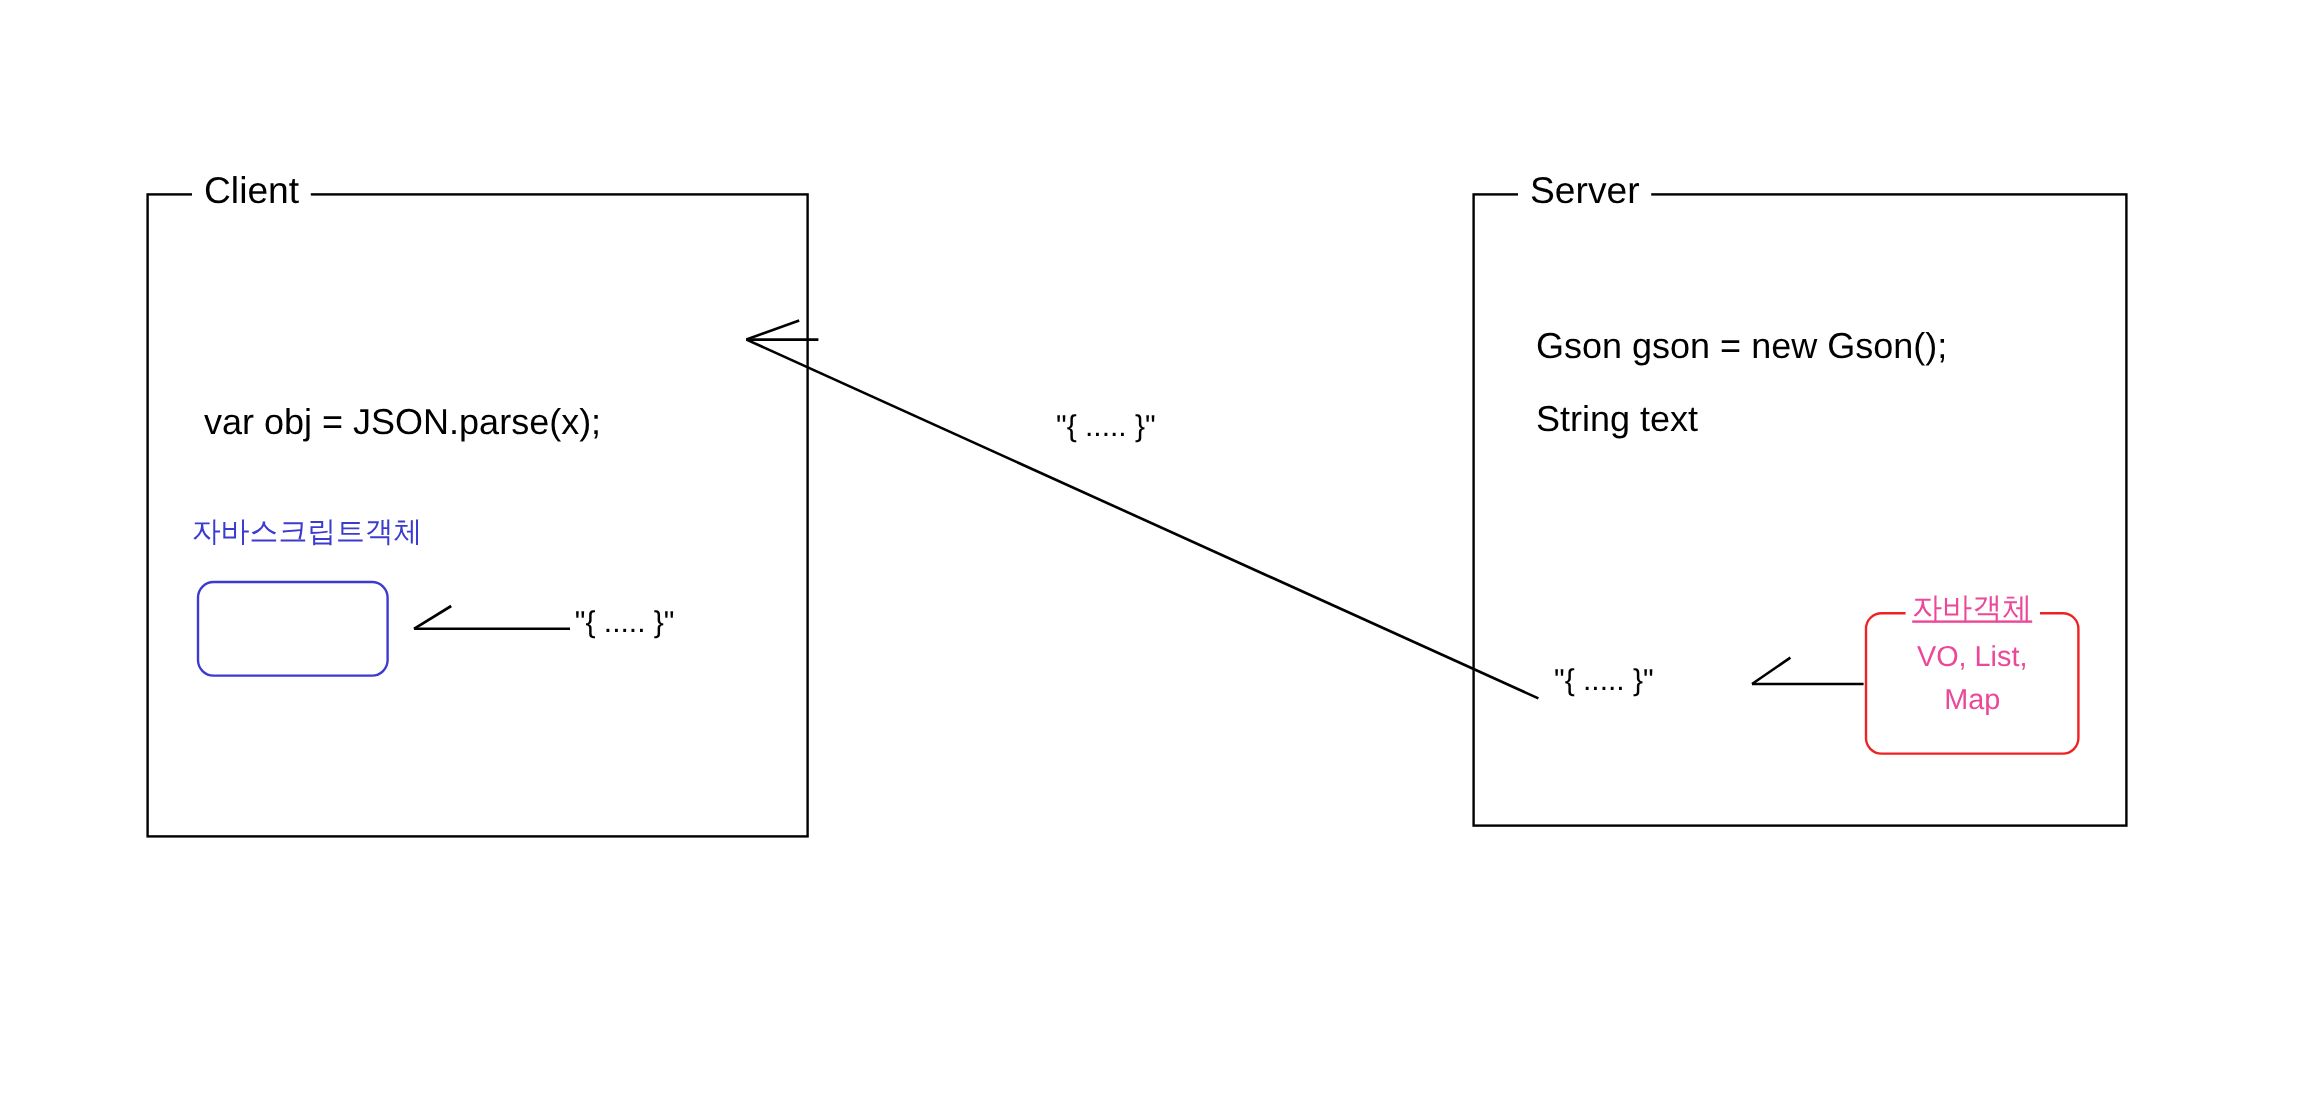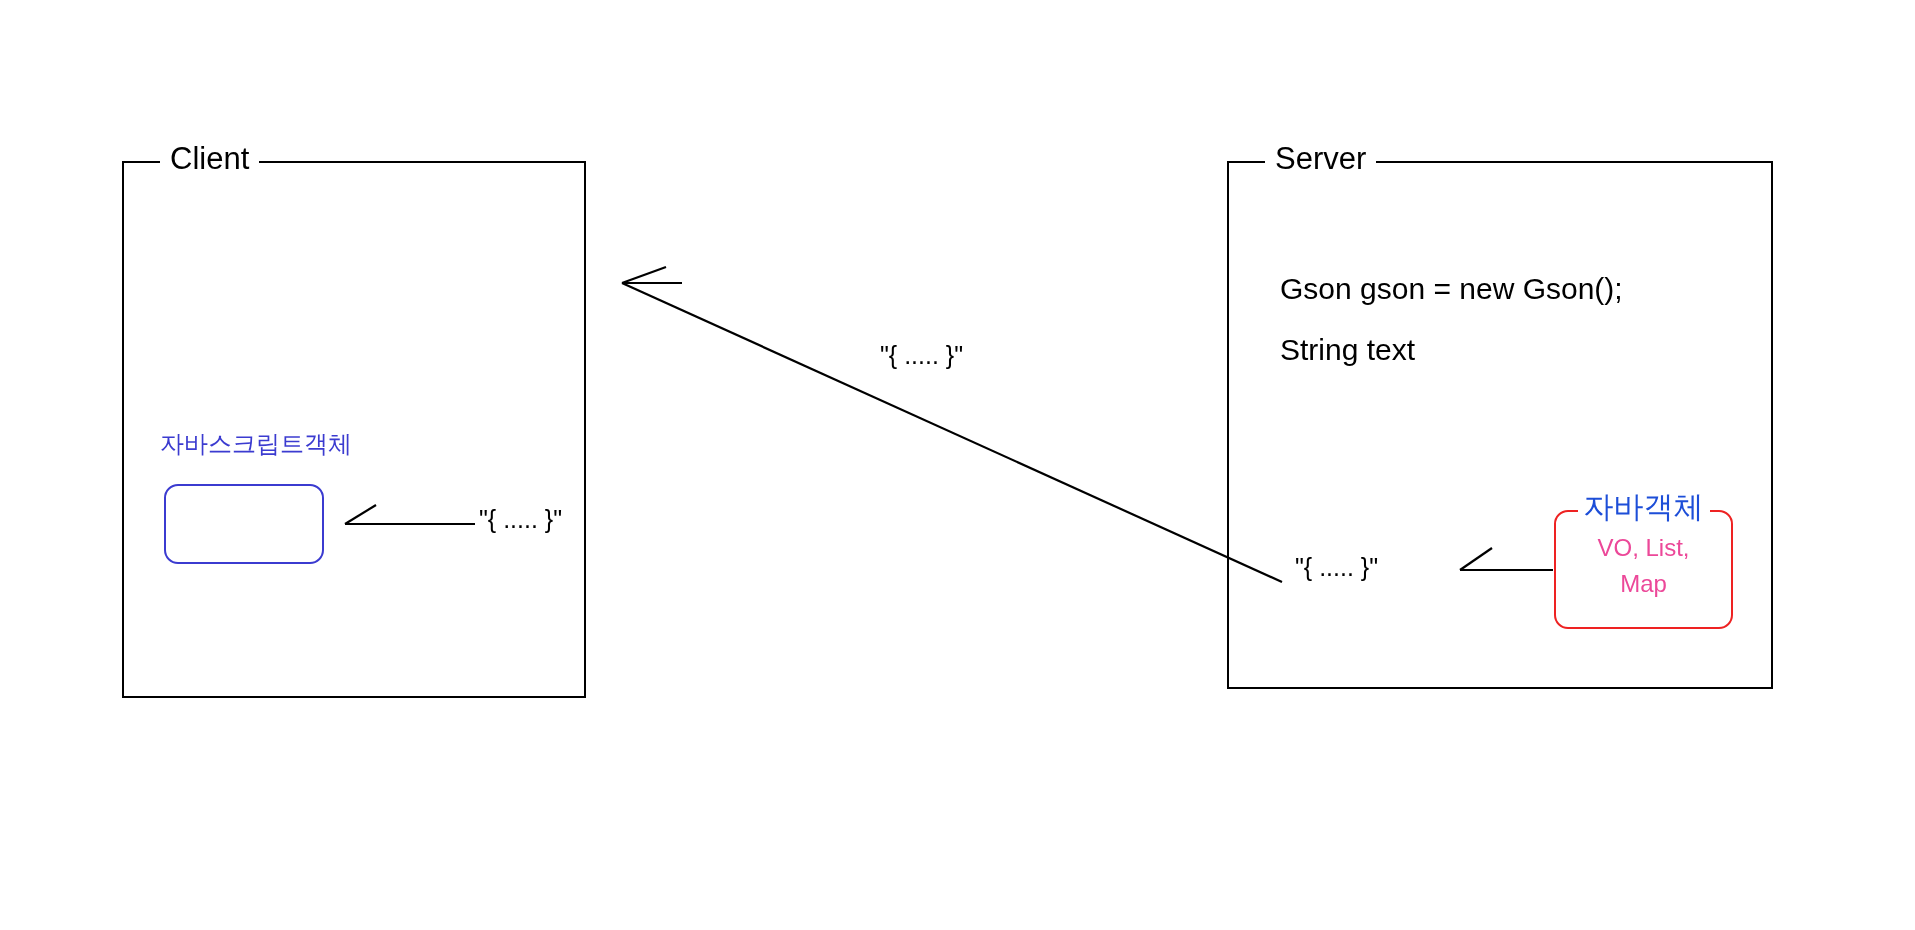--- a/index.html
+++ b/index.html
@@ -32,21 +32,21 @@
     top: -21px;
     left: 36px;
     background: #ffffff;
     padding: 0 10px;
     font-size: 31px;
     line-height: 34px;
     color: #000000;
     white-space: nowrap;
   }
 
-  #client-panel { left: 122px; top: 161px; width: 464px; height: 537px; }
+  #client-panel { left: 122px; top: 161px; width: 552px; height: 537px; }
   #server-panel { left: 1227px; top: 161px; width: 546px; height: 528px; }
 
   
   .code-line {
     position: absolute;
     font-size: 30px;
     line-height: 34px;
     color: #000000;
     white-space: pre;
   }
@@ -95,24 +95,25 @@
     box-sizing: border-box;
     background: transparent;
   }
   #java-object-box .box-title {
     position: absolute;
     top: -19px;
     left: 50%;
     transform: translateX(-50%);
     background: #ffffff;
     padding: 0 6px;
-    font-size: 30px;
+    font-size: 25px;
     line-height: 28px;
-    color: #1d4ed8;
+    color: #ec4899;
     white-space: nowrap;
+    text-decoration: underline;
   }
   #java-object-box .box-body {
     position: absolute;
     top: 18px;
     left: 0;
     right: 0;
     text-align: center;
     font-size: 24px;
     line-height: 36px;
     color: #ec4899;
@@ -151,20 +152,21 @@
       <line x1="1553" y1="570" x2="1460" y2="570" stroke="#000000" stroke-width="2.2"></line>
       <line x1="1460" y1="570" x2="1492" y2="548" stroke="#000000" stroke-width="2.2"></line>
     </g>
   </svg>
 
   <div id="client-panel" class="panel">
     <span class="panel-title">Client</span>
   </div>
 
 
+  <div class="code-line" style="left:170px; top:336px;">var obj = JSON.parse(x);</div>
 
   <div class="label-blue" style="left:160px; top:430px;">자바스크립트객체</div>
 
   <div id="js-object-box"></div>
 
   <div class="json-literal" style="left:479px; top:505px;">"{ ..... }"</div>
 
   <div class="json-literal" style="left:880px; top:341px;">"{ ..... }"</div>
 
   <div id="server-panel" class="panel">

